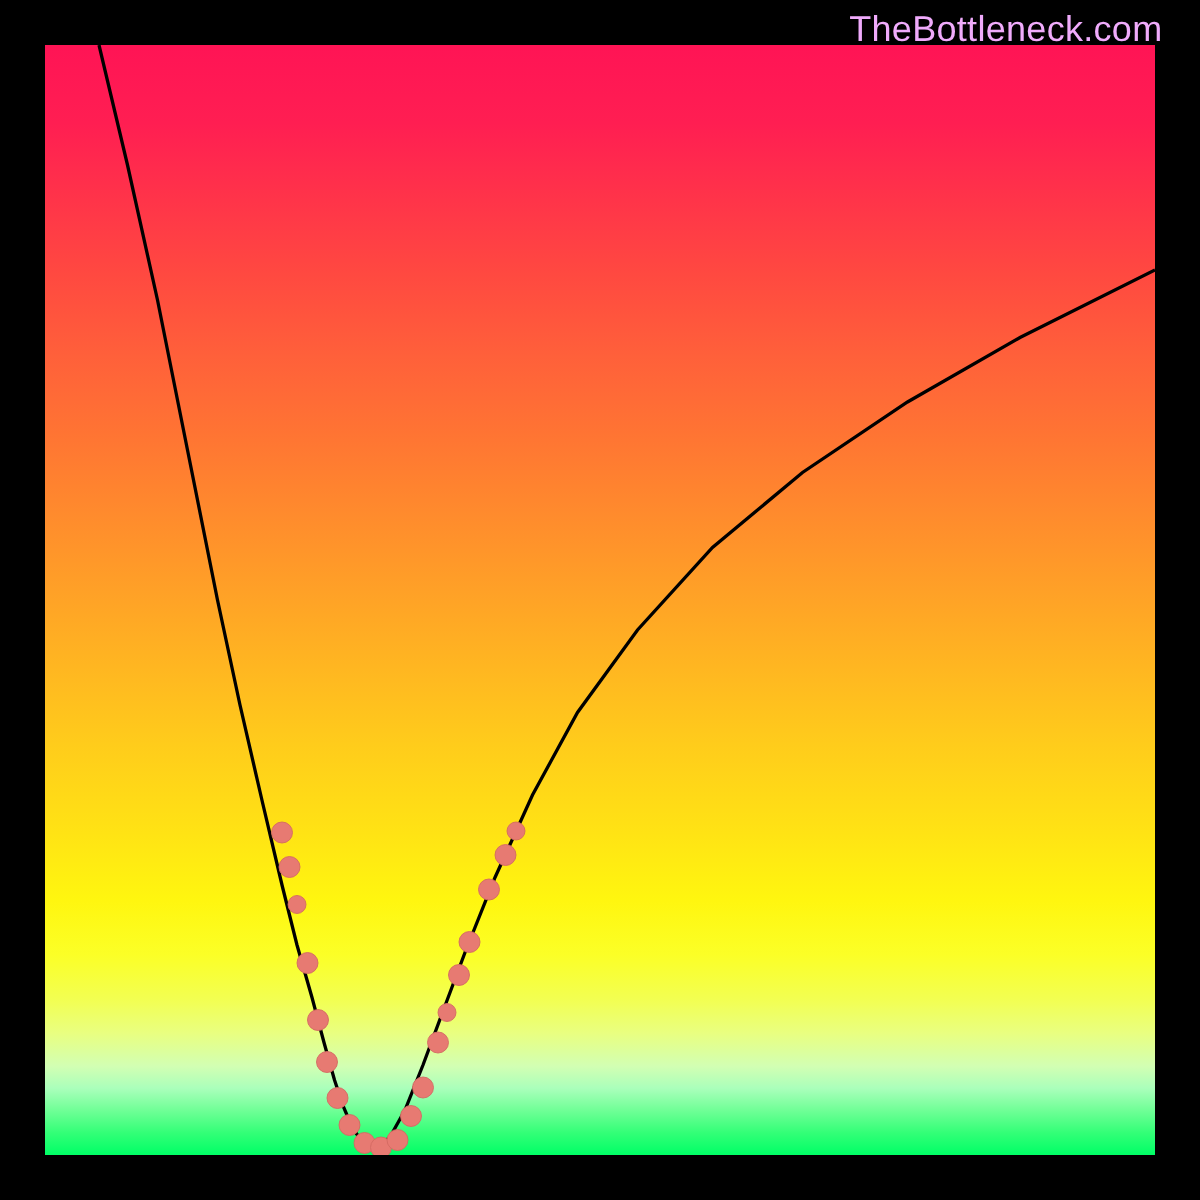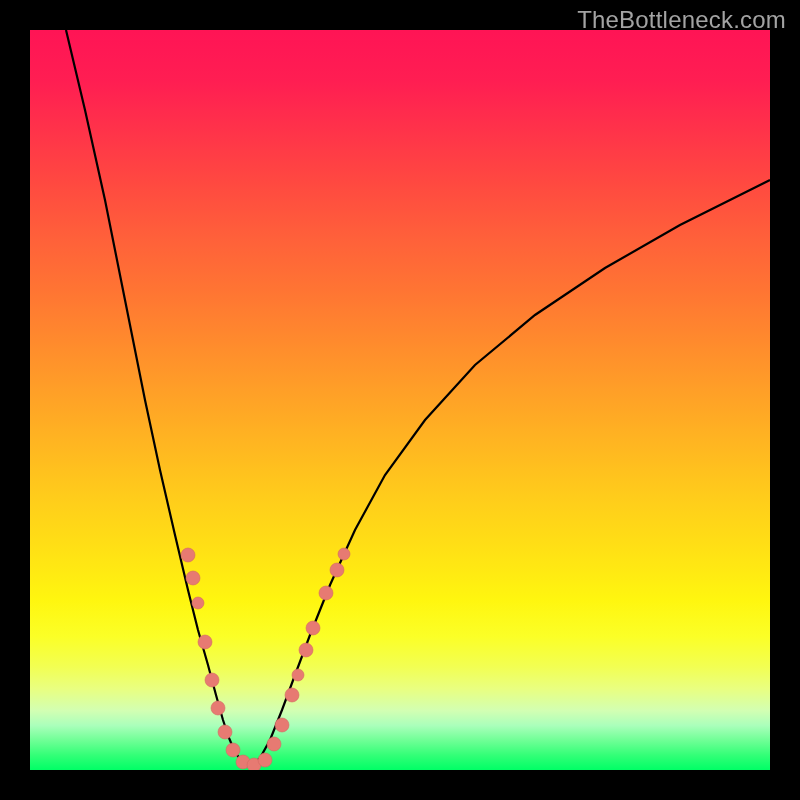--- a/index.html
+++ b/index.html
@@ -42,22 +42,22 @@
       #d2ffb3 92%,
       #aaffbb 94%,
       #6fff96 96%,
       #33ff77 98%,
       #00ff66 100%
     );
   }
   .watermark {
     position: absolute;
     top: 6px;
-    right: 14px;
-    color: #a3a3a3;
+    right: 25px;
+    color: #f0abfc;
     font-size: 24px;
     font-weight: 500;
     letter-spacing: 0.2px;
     user-select: none;
     z-index: 20;
   }
   svg.curves {
     position: absolute;
     left: 0; top: 0;
     width: 740px;

